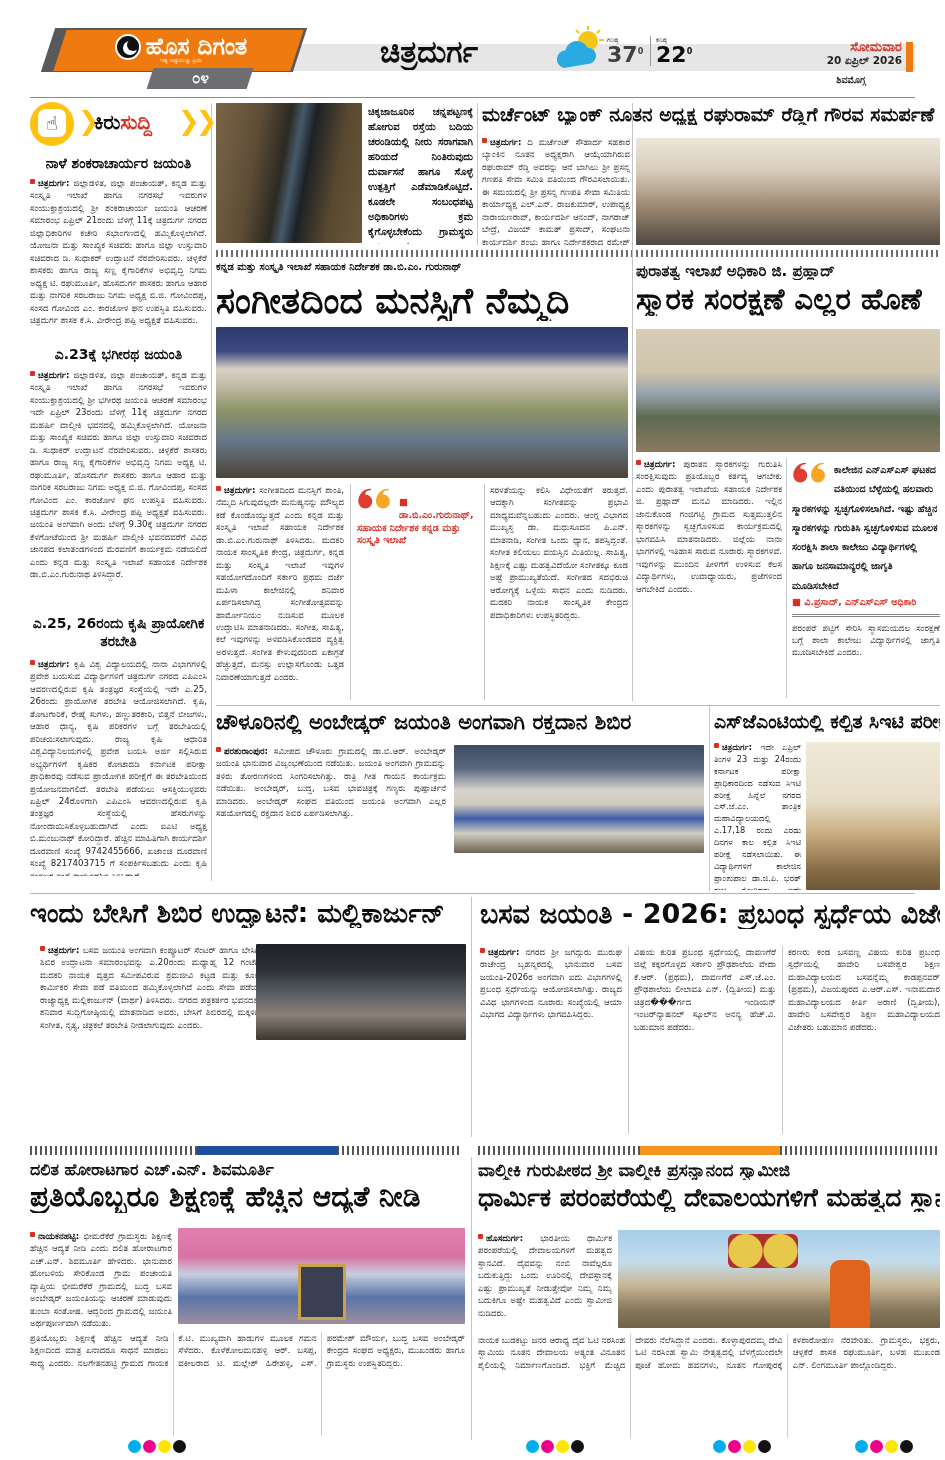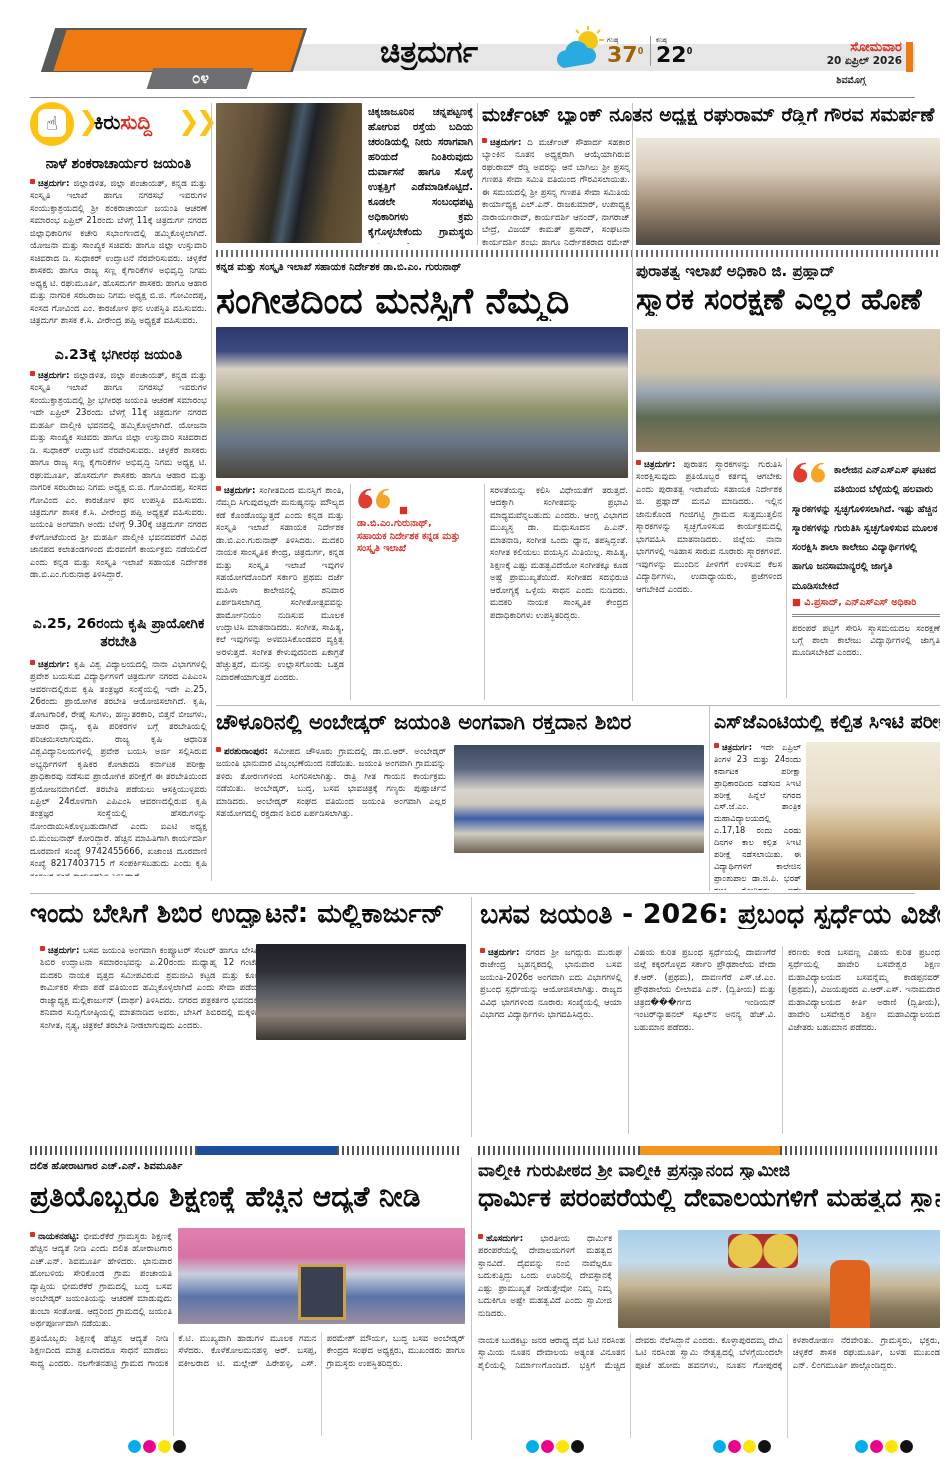--- a/index.html
+++ b/index.html
@@ -29,38 +29,46 @@
 </style>
 </head>
 <body>
 
 <div class="page">
 
   <div class="abs" style="left:0;top:0;width:945px;height:100px">
     <div class="abs" style="left:95px;top:44px;width:820px;height:27px;background:#e6e6e6"></div>
     <div class="abs skew" style="left:48px;top:28px;width:252px;height:44px;background:#58595b"></div>
     <div class="abs skew" style="left:60px;top:30px;width:237px;height:41px;background:#ef7b10"></div>
+    <div class="abs" style="left:66px;top:33px;width:230px;height:38px;text-align:center">
+      <span style="display:inline-block;width:26px;height:26px;border-radius:50%;background:#111;border:2px solid #fff;vertical-align:middle;position:relative;overflow:hidden">
+        <span style="position:absolute;left:6px;top:5px;width:14px;height:14px;border-radius:50%;background:#fff"></span>
+        <span style="position:absolute;left:10px;top:3px;width:12px;height:12px;border-radius:50%;background:#111"></span>
+      </span>
+      <span style="color:#fff;font-weight:800;font-size:23px;vertical-align:middle;white-space:nowrap">ಹೊಸ ದಿಗಂತ</span>
+      <div style="color:#fff;font-size:5.5px;margin-top:-3px;white-space:nowrap">ಇಷ್ಟ ಅಚ್ಚುಮೆಚ್ಚು ಪ್ರಿಯ</div>
+    </div>
     <div class="abs skew" style="left:150px;top:68px;width:100px;height:21px;background:#6d6e71;text-align:center">
       <span class="noskew" style="display:inline-block;color:#fff;font-weight:800;font-size:15px;line-height:21px">೦೪</span>
     </div>
     <div class="abs clip" style="left:380px;top:34px;width:180px;font-size:30px;font-weight:800;color:#0d0d0d;white-space:nowrap">ಚಿತ್ರದುರ್ಗ</div>
     <svg class="abs" style="left:552px;top:24px" width="58" height="50" viewBox="0 0 58 50">
       <g stroke="#f5c518" stroke-width="2">
           <line x1="36" y1="2" x2="36" y2="6"></line>
           <line x1="24" y1="6" x2="27" y2="9"></line>
           <line x1="48" y1="6" x2="45" y2="9"></line>
           <line x1="52" y1="16" x2="47" y2="16"></line>
         </g>
       <circle cx="36" cy="17" r="10" fill="#f5c518"></circle>
       <path d="M12 44 a9 9 0 0 1 1.5-17.8 a11.5 11.5 0 0 1 21.8-2.4 a8 8 0 0 1 3.2 15.6 z" fill="#29abe2"></path>
     </svg>
     <div class="abs" style="left:607px;top:36px;width:90px;display:flex">
       <div style="width:44px;border-right:1px solid #999;padding-right:4px">
         <div style="font-size:6.5px;color:#333">ಗರಿಷ್ಠ</div>
-        <div style="font-size:22px;font-weight:800;color:#a16207;line-height:1"><span>37</span><sup>0</sup></div>
+        <div style="font-size:22px;font-weight:800;color:#404040;line-height:1"><span>37</span><sup>0</sup></div>
       </div>
       <div style="width:44px;padding-left:5px">
         <div style="font-size:6.5px;color:#333">ಕನಿಷ್ಠ</div>
         <div style="font-size:22px;font-weight:800;color:#0d0d0d;line-height:1"><span>22</span><sup>0</sup></div>
       </div>
     </div>
     <div class="abs" style="left:780px;top:40px;width:122px;text-align:right">
       <div style="color:#d93025;font-weight:800;font-size:13px;line-height:1.1">ಸೋಮವಾರ</div>
       <div style="color:#222;font-weight:700;font-size:10.5px">20 ಏಪ್ರಿಲ್ 2026</div>
     </div>
@@ -114,21 +122,21 @@
   <div class="photo" style="left:216px;top:327px;width:412px;height:151px;background:linear-gradient(180deg,#2c3a6e 0%,#3c4a80 16%,#d9d2c4 28%,#c2bca8 38%,#8e9468 55%,#68788a 75%,#4a4438 100%),repeating-linear-gradient(90deg,rgba(255,255,255,.12) 0 22px,rgba(0,0,0,.12) 22px 44px);background-blend-mode:normal"></div>
   <div class="abs clip bodytxt" style="left:216px;top:484px;width:128px;height:218px">
     <span class="mark"></span><span class="dl">ಚಿತ್ರದುರ್ಗ:</span> <span>ಸಂಗೀತದಿಂದ ಮನಸ್ಸಿಗೆ ಶಾಂತಿ, ನೆಮ್ಮದಿ ಸಿಗುವುದಲ್ಲದೇ ಮನುಷ್ಯನನ್ನು ಮೌಲ್ಯದ ಕಡೆ ಕೊಂಡೊಯ್ಯುತ್ತದೆ ಎಂದು ಕನ್ನಡ ಮತ್ತು ಸಂಸ್ಕೃತಿ ಇಲಾಖೆ ಸಹಾಯಕ ನಿರ್ದೇಶಕ ಡಾ.ಬಿ.ಎಂ.ಗುರುನಾಥ್ ತಿಳಿಸಿದರು. ಮದಕರಿ ನಾಯಕ ಸಾಂಸ್ಕೃತಿಕ ಕೇಂದ್ರ, ಚಿತ್ರದುರ್ಗ, ಕನ್ನಡ ಮತ್ತು ಸಂಸ್ಕೃತಿ ಇಲಾಖೆ ಇವುಗಳ ಸಹಯೋಗದೊಂದಿಗೆ ಸರ್ಕಾರಿ ಪ್ರಥಮ ದರ್ಜೆ ಮಹಿಳಾ ಕಾಲೇಜಿನಲ್ಲಿ ಶನಿವಾರ ಏರ್ಪಡಿಸಲಾಗಿದ್ದ ಸಂಗೀತೋತ್ಸವವನ್ನು ಹಾರ್ಮೋನಿಯಂ ನುಡಿಸುವ ಮೂಲಕ ಉದ್ಘಾಟಿಸಿ ಮಾತನಾಡಿದರು. ಸಂಗೀತ, ಸಾಹಿತ್ಯ, ಕಲೆ ಇವುಗಳನ್ನು ಅಳವಡಿಸಿಕೊಂಡವರ ವ್ಯಕ್ತಿತ್ವ ಅರಳುತ್ತದೆ. ಸಂಗೀತ ಕೇಳುವುದರಿಂದ ಏಕಾಗ್ರತೆ ಹೆಚ್ಚುತ್ತದೆ, ಮನಸ್ಸು ಉಲ್ಲಾಸಗೊಂಡು ಒತ್ತಡ ನಿವಾರಣೆಯಾಗುತ್ತದೆ ಎಂದರು.</span>
   </div>
   <div class="vrule" style="left:350px;top:484px;height:216px"></div>
   <div class="abs clip" style="left:357px;top:484px;width:122px;height:216px">
     <svg width="38" height="26" viewBox="0 0 60 40" style="float:left;margin:2px 4px 0 0">
       <path d="M22 4 C9 4 2 14 2 24 a11 11 0 1 0 11 -11 c0-5 3-7 9-7 z" fill="#e03c31"></path>
       <path d="M50 4 C37 4 30 14 30 24 a11 11 0 1 0 11 -11 c0-5 3-7 9-7 z" fill="#f5a623"></path>
     </svg>
-    <div class="pq-attr" style="margin-top:20px">■ ಡಾ.ಬಿ.ಎಂ.ಗುರುನಾಥ್,</div>
+    <div class="pq-attr" style="margin-top:12px">■ ಡಾ.ಬಿ.ಎಂ.ಗುರುನಾಥ್,</div>
     <div class="pq-attr">ಸಹಾಯಕ ನಿರ್ದೇಶಕ ಕನ್ನಡ ಮತ್ತು ಸಂಸ್ಕೃತಿ ಇಲಾಖೆ</div>
     
   </div>
   <div class="vrule" style="left:484px;top:484px;height:216px"></div>
   <div class="abs clip bodytxt" style="left:490px;top:484px;width:138px;height:218px">ಸರಳತೆಯನ್ನು ಕಲಿಸಿ ವಿಧೇಯತೆಗೆ ತರುತ್ತದೆ. ಆದಕ್ಕಾಗಿ ಸಂಗೀತವನ್ನು ಪ್ರಭಾವಿ ಮಾಧ್ಯಮವೆನ್ನಬಹುದು ಎಂದರು. ಆಂಗ್ಲ ವಿಭಾಗದ ಮುಖ್ಯಸ್ಥ ಡಾ. ಮಧುಸೂದನ ಪಿ.ಎನ್. ಮಾತನಾಡಿ, ಸಂಗೀತ ಒಂದು ಧ್ಯಾನ, ತಪಸ್ಸಿದ್ದಂತೆ. ಸಂಗೀತ ಕಲಿಯಲು ವಯಸ್ಸಿನ ಮಿತಿಯಿಲ್ಲ. ಸಾಹಿತ್ಯ, ಶಿಕ್ಷಣಕ್ಕೆ ಎಷ್ಟು ಮಹತ್ವವಿದೆಯೋ ಸಂಗೀತಕ್ಕೂ ಕೂಡ ಅಷ್ಟೆ ಪ್ರಾಮುಖ್ಯತೆಯಿದೆ. ಸಂಗೀತದ ಸದಭಿರುಚಿ ಆರೋಗ್ಯಕ್ಕೆ ಒಳ್ಳೆಯ ಸಾಧನ ಎಂದು ನುಡಿದರು. ಮದಕರಿ ನಾಯಕ ಸಾಂಸ್ಕೃತಿಕ ಕೇಂದ್ರದ ಪದಾಧಿಕಾರಿಗಳು ಉಪಸ್ಥಿತರಿದ್ದರು.</div>
 
   <div class="vrule" style="left:632px;top:103px;height:598px"></div>
 
   <div class="abs clip kick" style="left:636px;top:262px;width:304px;font-size:15px">ಪುರಾತತ್ವ ಇಲಾಖೆ ಅಧಿಕಾರಿ ಜಿ. ಪ್ರಹ್ಲಾದ್</div>
   <div class="abs clip hl" style="left:636px;top:284px;width:304px;font-size:29px;white-space:nowrap">ಸ್ಮಾರಕ ಸಂರಕ್ಷಣೆ ಎಲ್ಲರ ಹೊಣೆ</div>
@@ -178,21 +186,21 @@
   <div class="vrule" style="left:782px;top:946px;height:188px"></div>
   <div class="abs clip bodytxt" style="left:788px;top:946px;width:152px;height:190px">ಕರಣರು ಕಂಡ ಬಸವಣ್ಣ ವಿಷಯ ಕುರಿತ ಪ್ರಬಂಧ ಸ್ಪರ್ಧೆಯಲ್ಲಿ ಹಾವೇರಿ ಬಸವೇಶ್ವರ ಶಿಕ್ಷಣ ಮಹಾವಿದ್ಯಾಲಯದ ಬಸವನ್ನೆಮ್ಮ ಕಾಡಪ್ಪನವರ್ (ಪ್ರಥಮ), ವಿಜಯಪುರದ ಎ.ಆರ್.ಎಸ್. ಇನಾಮದಾರ ಮಹಾವಿದ್ಯಾಲಯದ ಕೀರ್ತಿ ಅರಾಣಿ (ದ್ವಿತೀಯ), ಹಾವೇರಿ ಬಸವೇಶ್ವರ ಶಿಕ್ಷಣ ಮಹಾವಿದ್ಯಾಲಯದ ವಿಜೇತರು ಬಹುಮಾನ ಪಡೆದರು.</div>
 
   <div class="dashstrip" style="left:30px;top:1146px;width:167px"></div>
   <div class="abs" style="left:197px;top:1146px;width:140px;height:9px;background:#1e4f9c"></div>
   <div class="dashstrip" style="left:337px;top:1146px;width:125px"></div>
   <div class="dashstrip" style="left:478px;top:1146px;width:162px"></div>
   <div class="abs" style="left:640px;top:1146px;width:140px;height:9px;background:#f7941d"></div>
   <div class="dashstrip" style="left:780px;top:1146px;width:160px"></div>
 
-  <div class="abs clip kick" style="left:30px;top:1160px;width:435px;font-size:10px">ದಲಿತ ಹೋರಾಟಗಾರ ಎಚ್.ಎನ್. ಶಿವಮೂರ್ತಿ</div>
+  <div class="abs clip kick" style="left:30px;top:1160px;width:435px;font-size:16px">ದಲಿತ ಹೋರಾಟಗಾರ ಎಚ್.ಎನ್. ಶಿವಮೂರ್ತಿ</div>
   <div class="abs clip hl" style="left:30px;top:1182px;width:435px;font-size:28px;white-space:nowrap">ಪ್ರತಿಯೊಬ್ಬರೂ ಶಿಕ್ಷಣಕ್ಕೆ ಹೆಚ್ಚಿನ ಆದ್ಯತೆ ನೀಡಿ</div>
   <div class="abs clip bodytxt" style="left:30px;top:1230px;width:142px;height:100px">
     <span class="mark"></span><span class="dl">ನಾಯಕನಹಟ್ಟಿ:</span> <span>ಭೀಮರೆಕೆರೆ ಗ್ರಾಮಸ್ಥರು ಶಿಕ್ಷಣಕ್ಕೆ ಹೆಚ್ಚಿನ ಆದ್ಯತೆ ನೀಡಿ ಎಂದು ದಲಿತ ಹೋರಾಟಗಾರ ಎಚ್.ಎನ್. ಶಿವಮೂರ್ತಿ ಹೇಳಿದರು. ಭಾನುವಾರ ಹೋಬಳಿಯ ಸೇರಿಕೊಂಡ ಗ್ರಾಮ ಪಂಚಾಯತಿ ವ್ಯಾಪ್ತಿಯ ಭೀಮರೆಕೆರೆ ಗ್ರಾಮದಲ್ಲಿ ಬುದ್ಧ ಬಸವ ಅಂಬೇಡ್ಕರ್ ಜಯಂತಿಯನ್ನು ಆಚರಣೆ ಮಾಡುವುದು ತುಂಬಾ ಸಂತೋಷ. ಆದ್ದರಿಂದ ಗ್ರಾಮದಲ್ಲಿ ಜಯಂತಿ ಅರ್ಥಪೂರ್ಣವಾಗಿ ನಡೆಯಿತು.</span>
   </div>
   <div class="photo" style="left:178px;top:1228px;width:287px;height:96px;background:linear-gradient(180deg,#e080ae 0%,#d873a4 30%,#c8cede 48%,#5a74a8 72%,#9a8ea0 100%),repeating-linear-gradient(90deg,rgba(255,255,255,.3) 0 18px,rgba(40,70,150,.25) 18px 36px)">
     <span style="position:absolute;left:120px;top:36px;width:48px;height:56px;background:#3a3f52;border:3px solid #c9a24a"></span>
   </div>
   <div class="abs clip bodytxt cols3" style="left:30px;top:1332px;width:435px;height:104px">ಪ್ರತಿಯೊಬ್ಬರು ಶಿಕ್ಷಣಕ್ಕೆ ಹೆಚ್ಚಿನ ಆದ್ಯತೆ ನೀಡಿ ಶಿಕ್ಷಣದಿಂದ ಮಾತ್ರ ಏನಾದರೂ ಸಾಧನೆ ಮಾಡಲು ಸಾಧ್ಯ ಎಂದರು. ನಲಗೇತನಹಟ್ಟಿ ಗ್ರಾಮದ ಗಾಯಕ ಕೆ.ಟಿ. ಮುಖ್ಯವಾಗಿ ಹಾಡುಗಳ ಮೂಲಕ ಗಮನ ಸೆಳೆದರು. ಕೊಳೆಕೋಲಮನಹಳ್ಳಿ ಆರ್. ಬಸಪ್ಪ, ವಕೀಲರಾದ ಟಿ. ಮಲ್ಲೇಶ್ ಹಿರೇಹಳ್ಳಿ, ಎಸ್. ಪರಮೇಶ್ ಮೌರ್ಯ, ಬುದ್ಧ ಬಸವ ಅಂಬೇಡ್ಕರ್ ಕೇಂದ್ರದ ಸಂಘದ ಅಧ್ಯಕ್ಷರು, ಮುಖಂಡರು ಹಾಗೂ ಗ್ರಾಮಸ್ಥರು ಉಪಸ್ಥಿತರಿದ್ದರು.</div>
 
   <div class="vrule" style="left:471px;top:1157px;height:283px"></div>

